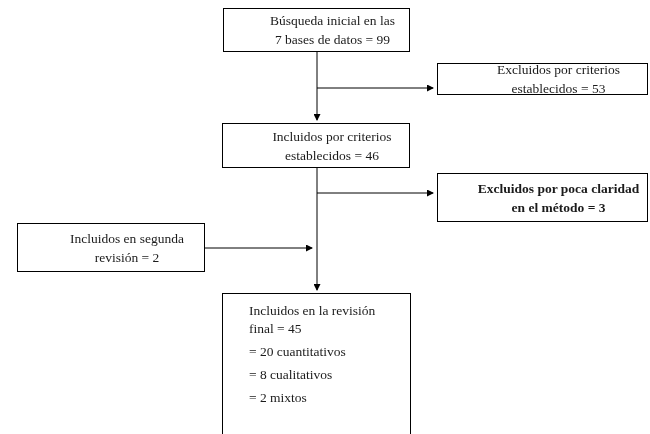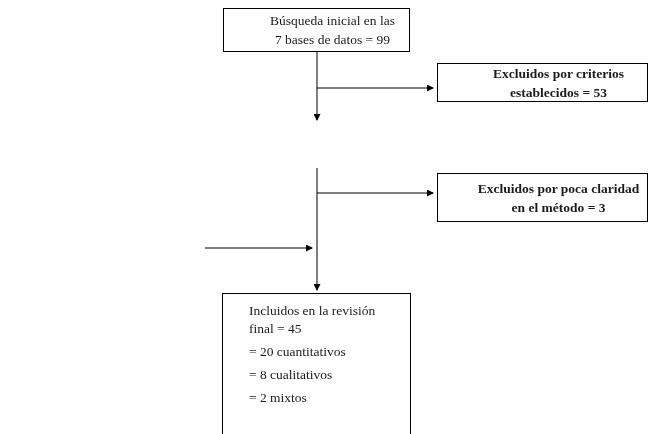--- a/index.html
+++ b/index.html
@@ -36,21 +36,21 @@
     display: flex;
     align-items: center;
     justify-content: center;
     text-align: center;
     padding-left: 32px;
   }
   .box.centered .box-text {
     white-space: pre-line;
   }
   .box-initial   { left: 223px; top: 8px;   width: 187px; height: 44px; }
-  .box-excl-crit { left: 437px; top: 63px;  width: 211px; height: 39px; font-weight: bold; }
+  .box-excl-crit { left: 437px; top: 63px;  width: 211px; height: 32px; }
   .box-incl-crit { left: 222px; top: 123px; width: 188px; height: 45px; }
   .box-excl-clar { left: 437px; top: 173px; width: 211px; height: 49px; font-weight: bold; }
   .box-second    { left: 17px;  top: 223px; width: 188px; height: 49px; }
   .box-final     {
     left: 222px; top: 293px; width: 189px; height: 172px;
     padding: 8px 8px 0 26px;
     text-align: left;
   }
   .final-line { line-height: 18px; }
   .final-gap  { margin-top: 5px; }
@@ -80,26 +80,34 @@
   <div class="box centered box-initial">
     <span class="box-text">Búsqueda inicial en las
 7 bases de datos = 99</span>
   </div>
 
   <div class="box centered box-excl-crit">
     <span class="box-text">Excluidos por criterios
 establecidos = 53</span>
   </div>
 
+  <div class="box centered box-incl-crit">
+    <span class="box-text">Incluidos por criterios
+establecidos = 46</span>
+  </div>
 
   <div class="box centered box-excl-clar">
     <span class="box-text">Excluidos por poca claridad
 en el método = 3</span>
   </div>
 
+  <div class="box centered box-second">
+    <span class="box-text">Incluidos en segunda
+revisión = 2</span>
+  </div>
 
   <div class="box box-final">
     <div class="final-line">Incluidos en la revisión</div>
     <div class="final-line">final = 45</div>
     <div class="final-line final-gap">= 20 cuantitativos</div>
     <div class="final-line final-gap">= 8 cualitativos</div>
     <div class="final-line final-gap">= 2 mixtos</div>
   </div>
 
 </div>

